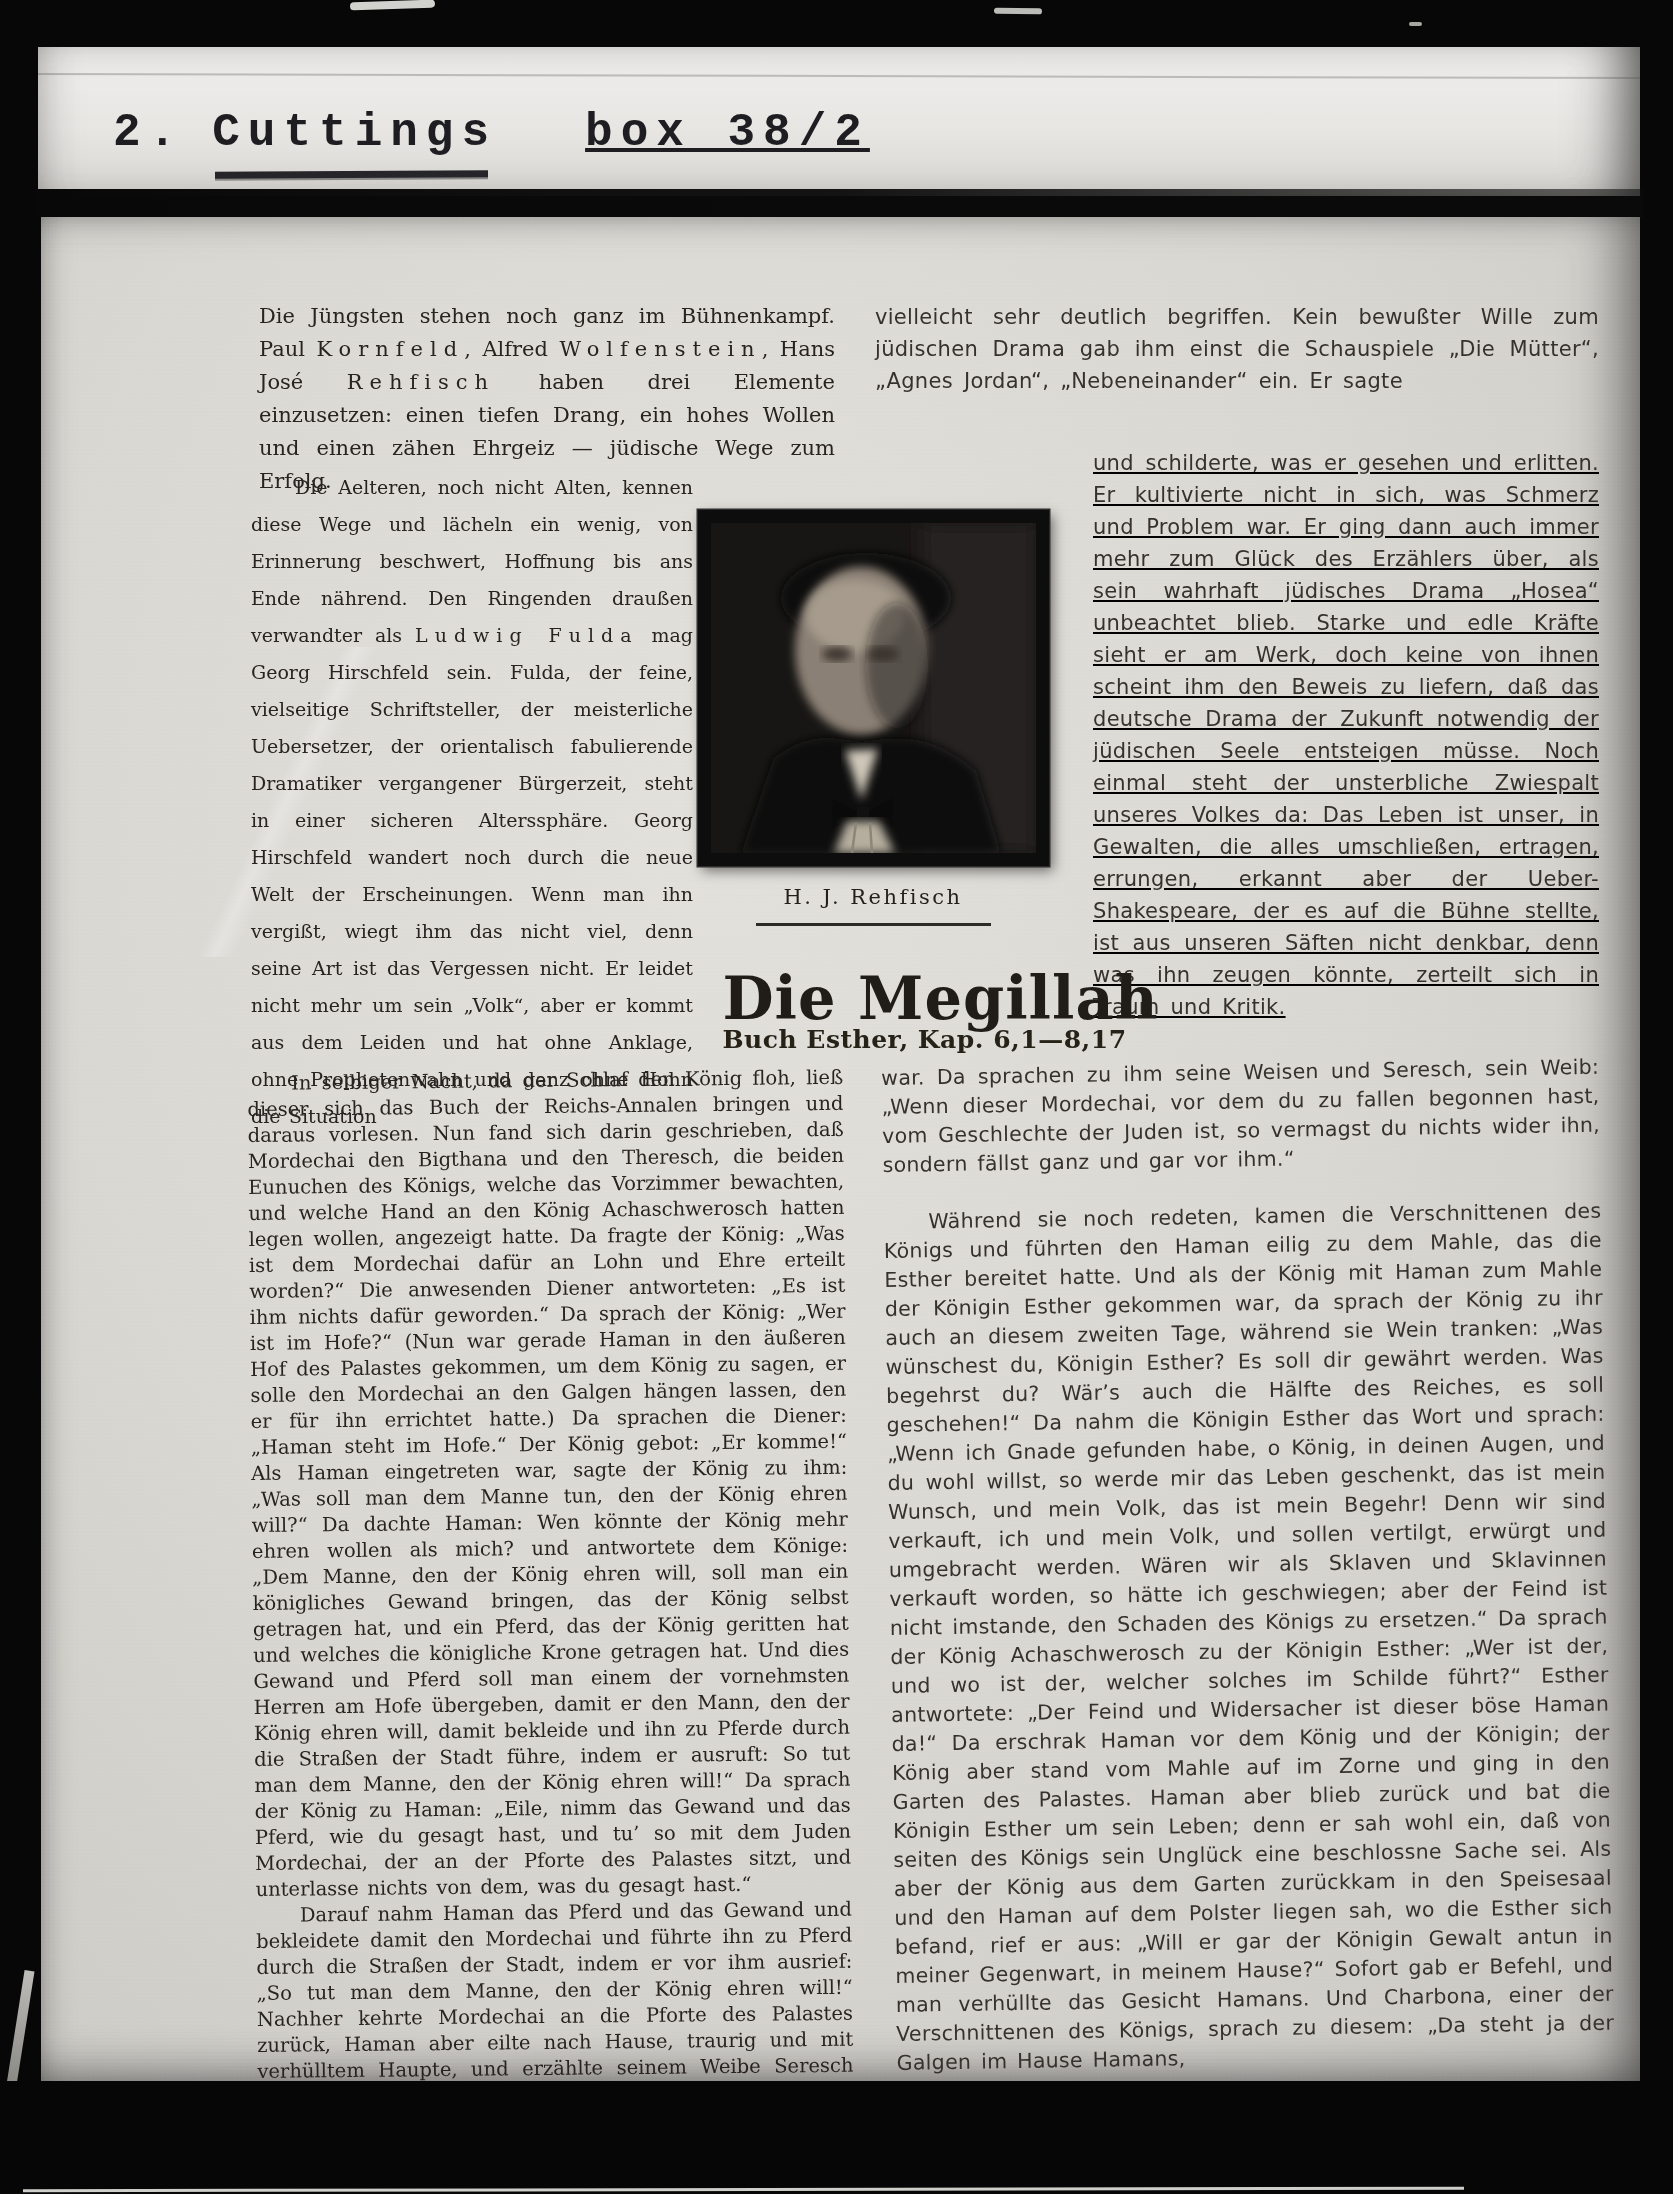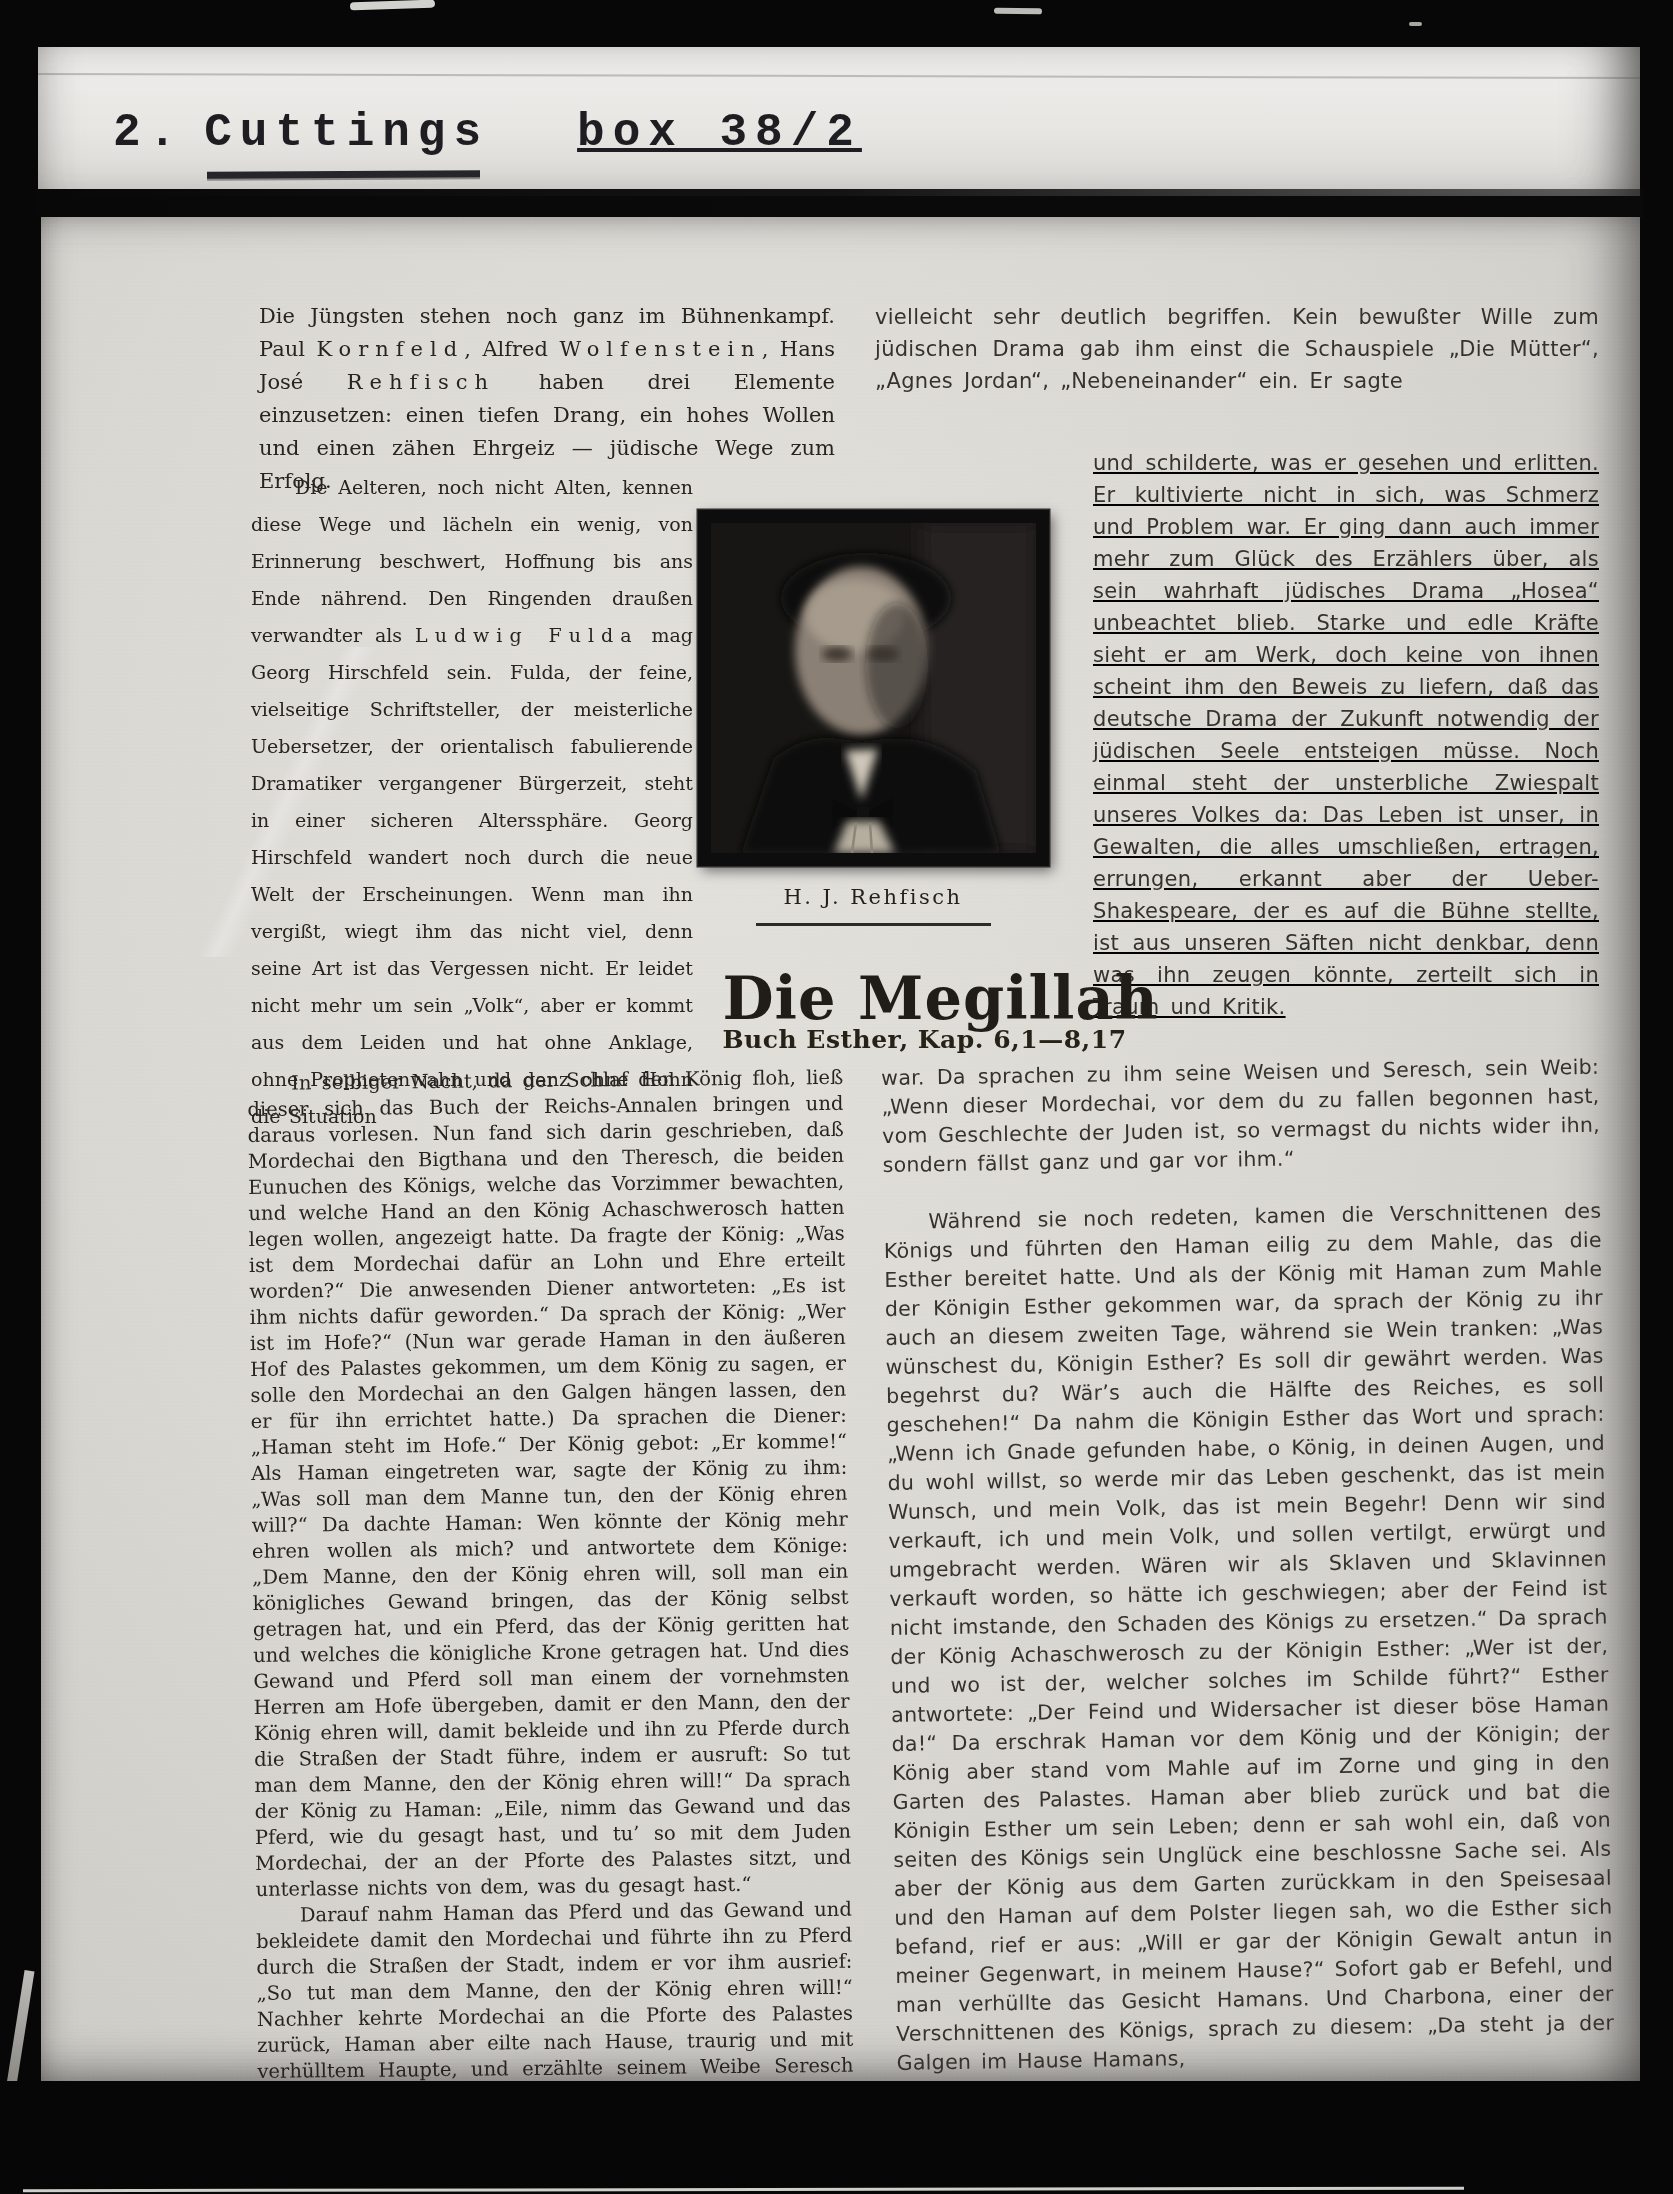--- a/index.html
+++ b/index.html
@@ -28,21 +28,21 @@
   }
   .gap-band { 
     position:absolute; left:35px; top:189px; width:1608px; height:29px;
     background:linear-gradient(90deg, rgba(8,8,8,1) 0%, rgba(10,10,10,.95) 50%, rgba(12,12,12,.55) 100%);
   }
   .typewriter {
     position:absolute; left:75px; top:60px;
     font-family:"Liberation Mono", monospace; font-weight:bold;
     font-size:46px; color:#1e1e22; letter-spacing:8px; white-space:pre;
   }
-  .tw-word { position:relative; margin-left:20px; }
+  .tw-word { position:relative; margin-left:28px; }
   .tw-word::after {
     content:""; position:absolute; left:3px; right:9px; bottom:-18px; height:6.5px;
     background:#26262a; transform:rotate(-0.3deg);
     box-shadow:0 2px 0 rgba(45,45,45,.45);
   }
   .tw-box { margin-left:88px;text-decoration:underline; }
 
   
   .paper {
     position:absolute; left:41px; top:217px; width:1599px; height:1865px;

